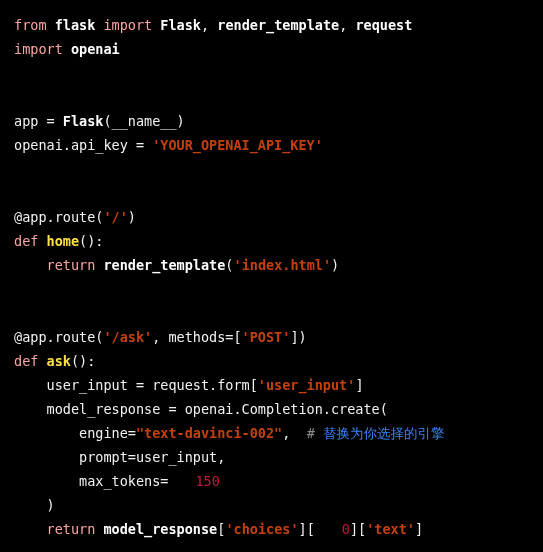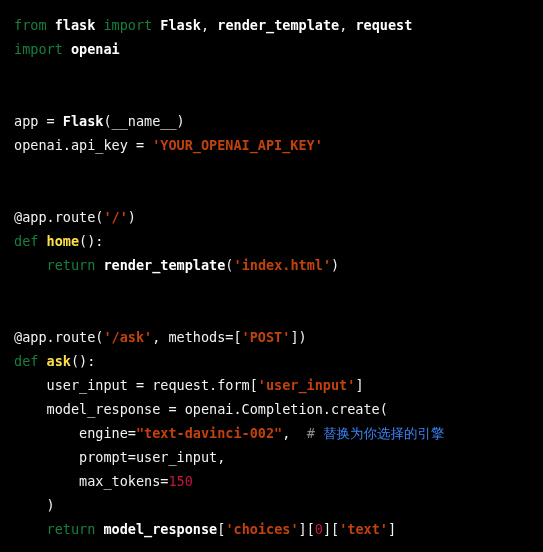--- a/index.html
+++ b/index.html
@@ -19,25 +19,25 @@
     line-height: 24px;
     white-space: pre;
     color: #f2f2f2;
     letter-spacing: 0px;
   }
   .line {
     height: 24px;
     white-space: pre;
   }
   .tok { white-space: pre; }
-  .kw   { color: #15803d; text-align: center; }
+  .kw   { color: #fca5a5; text-align: center; }
   .bi   { color: #ffffff; font-weight: bold; }
   .fn   { color: #fde047; font-weight: bold; }
   .str  { color: #c2410c; font-weight: bold; }
-  .num  { color: #c4173c; }
+  .num  { color: #c4173c; margin-left: 27px; }
   .com  { color: #8a8a8a; }
   .pl   { color: #f2f2f2; }
   .plb  { color: #ffffff; font-weight: bold; }
   .cjk  { font-family: "DejaVu Sans", "Liberation Sans", sans-serif; color: #3b82f6; }
 </style>
 </head>
 <body>
 
 <div id="code-block"><div class="line"><span class="tok kw">from</span><span class="tok pl"> </span><span class="tok plb">flask</span><span class="tok pl"> </span><span class="tok kw">import</span><span class="tok pl"> </span><span class="tok bi">Flask</span><span class="tok pl">, </span><span class="tok bi">render_template</span><span class="tok pl">, </span><span class="tok bi">request</span></div><div class="line"><span class="tok kw">import</span><span class="tok pl"> </span><span class="tok plb">openai</span></div><div class="line">&nbsp;</div><div class="line">&nbsp;</div><div class="line"><span class="tok pl">app = </span><span class="tok bi">Flask</span><span class="tok pl">(__name__)</span></div><div class="line"><span class="tok pl">openai.api_key = </span><span class="tok str">'YOUR_OPENAI_API_KEY'</span></div><div class="line">&nbsp;</div><div class="line">&nbsp;</div><div class="line"><span class="tok pl">@app.route(</span><span class="tok str">'/'</span><span class="tok pl">)</span></div><div class="line"><span class="tok kw">def</span><span class="tok pl"> </span><span class="tok fn">home</span><span class="tok pl">():</span></div><div class="line"><span class="tok pl">    </span><span class="tok kw">return</span><span class="tok pl"> </span><span class="tok bi">render_template</span><span class="tok pl">(</span><span class="tok str">'index.html'</span><span class="tok pl">)</span></div><div class="line">&nbsp;</div><div class="line">&nbsp;</div><div class="line"><span class="tok pl">@app.route(</span><span class="tok str">'/ask'</span><span class="tok pl">, methods=[</span><span class="tok str">'POST'</span><span class="tok pl">])</span></div><div class="line"><span class="tok kw">def</span><span class="tok pl"> </span><span class="tok fn">ask</span><span class="tok pl">():</span></div><div class="line"><span class="tok pl">    user_input = request.form[</span><span class="tok str">'user_input'</span><span class="tok pl">]</span></div><div class="line"><span class="tok pl">    model_response = openai.Completion.create(</span></div><div class="line"><span class="tok pl">        engine=</span><span class="tok str">"text-davinci-002"</span><span class="tok pl">,  </span><span class="tok com"># </span><span class="tok cjk">替换为你选择的引擎</span></div><div class="line"><span class="tok pl">        prompt=user_input,</span></div><div class="line"><span class="tok pl">        max_tokens=</span><span class="tok num">150</span></div><div class="line"><span class="tok pl">    )</span></div><div class="line"><span class="tok pl">    </span><span class="tok kw">return</span><span class="tok pl"> </span><span class="tok plb">model_response</span><span class="tok pl">[</span><span class="tok str">'choices'</span><span class="tok pl">][</span><span class="tok num">0</span><span class="tok pl">][</span><span class="tok str">'text'</span><span class="tok pl">]</span></div><div class="line">&nbsp;</div></div>
 

